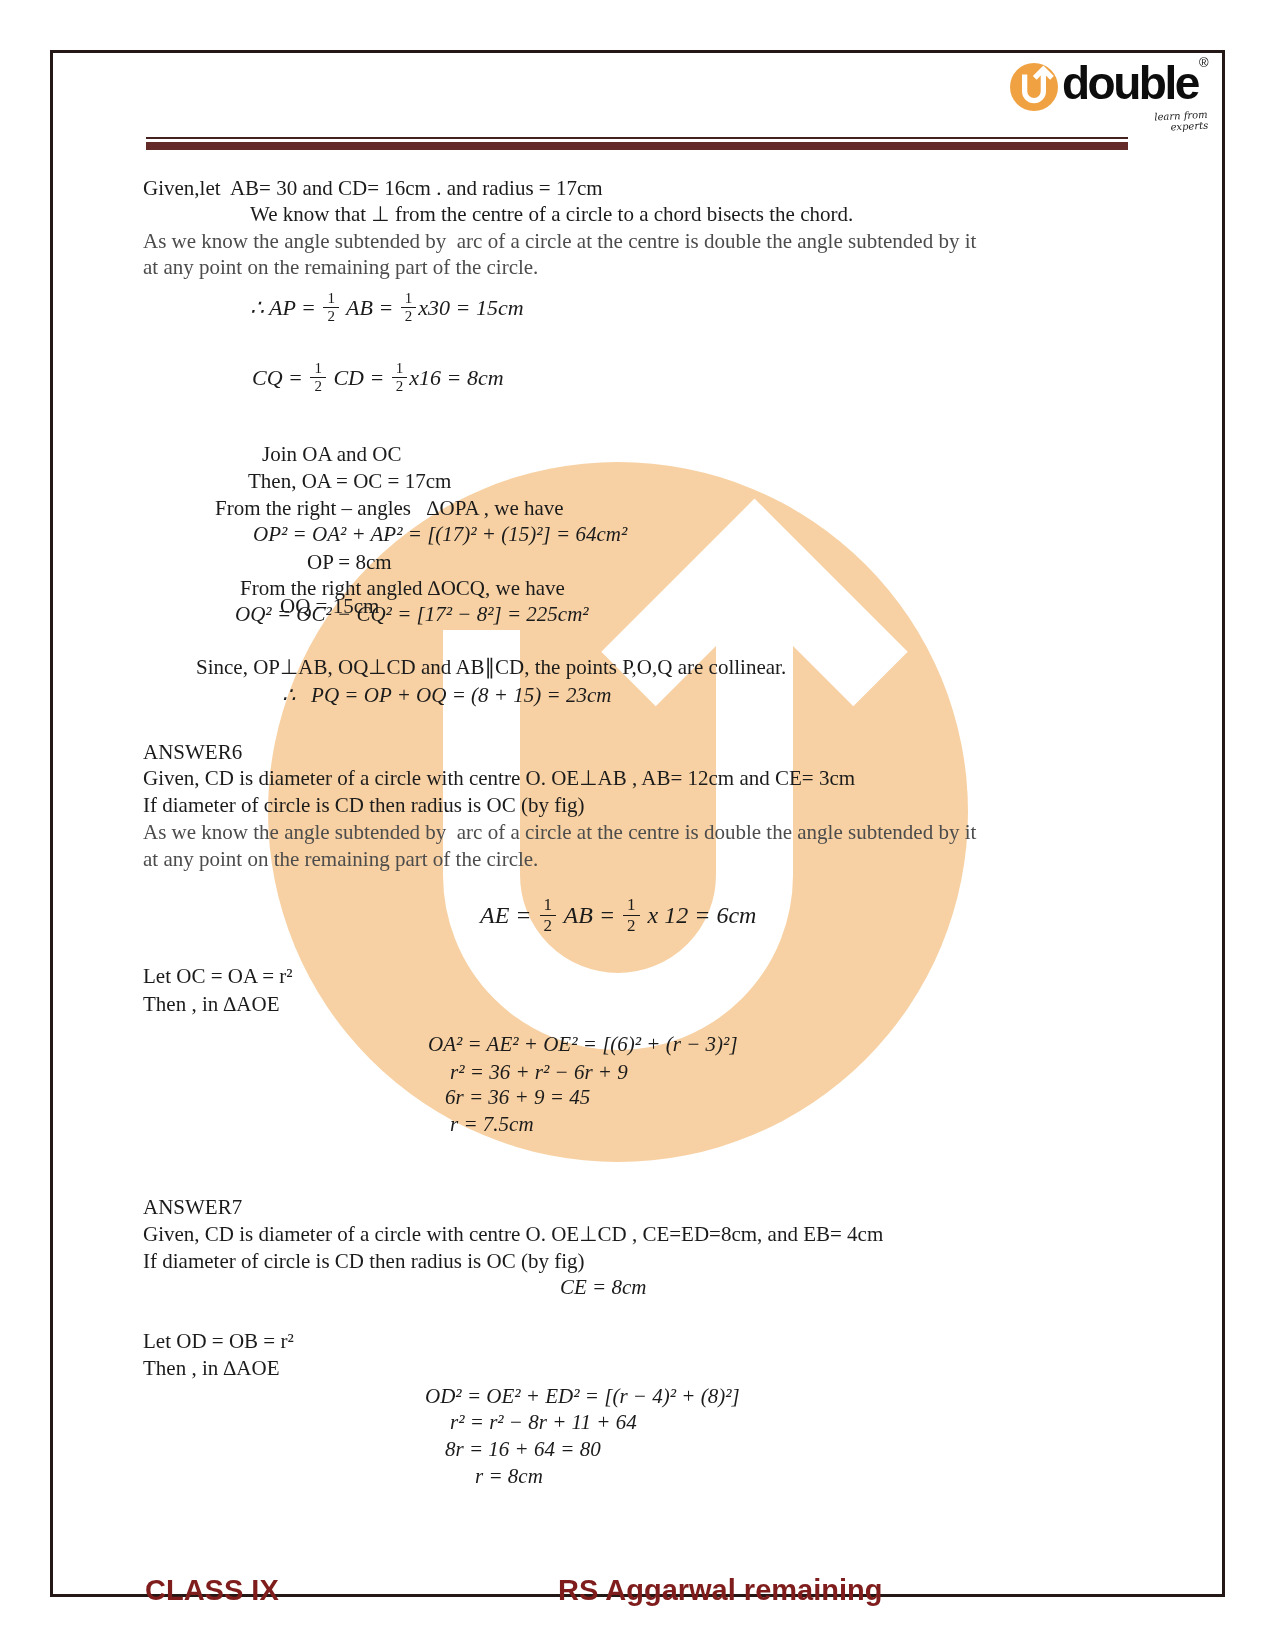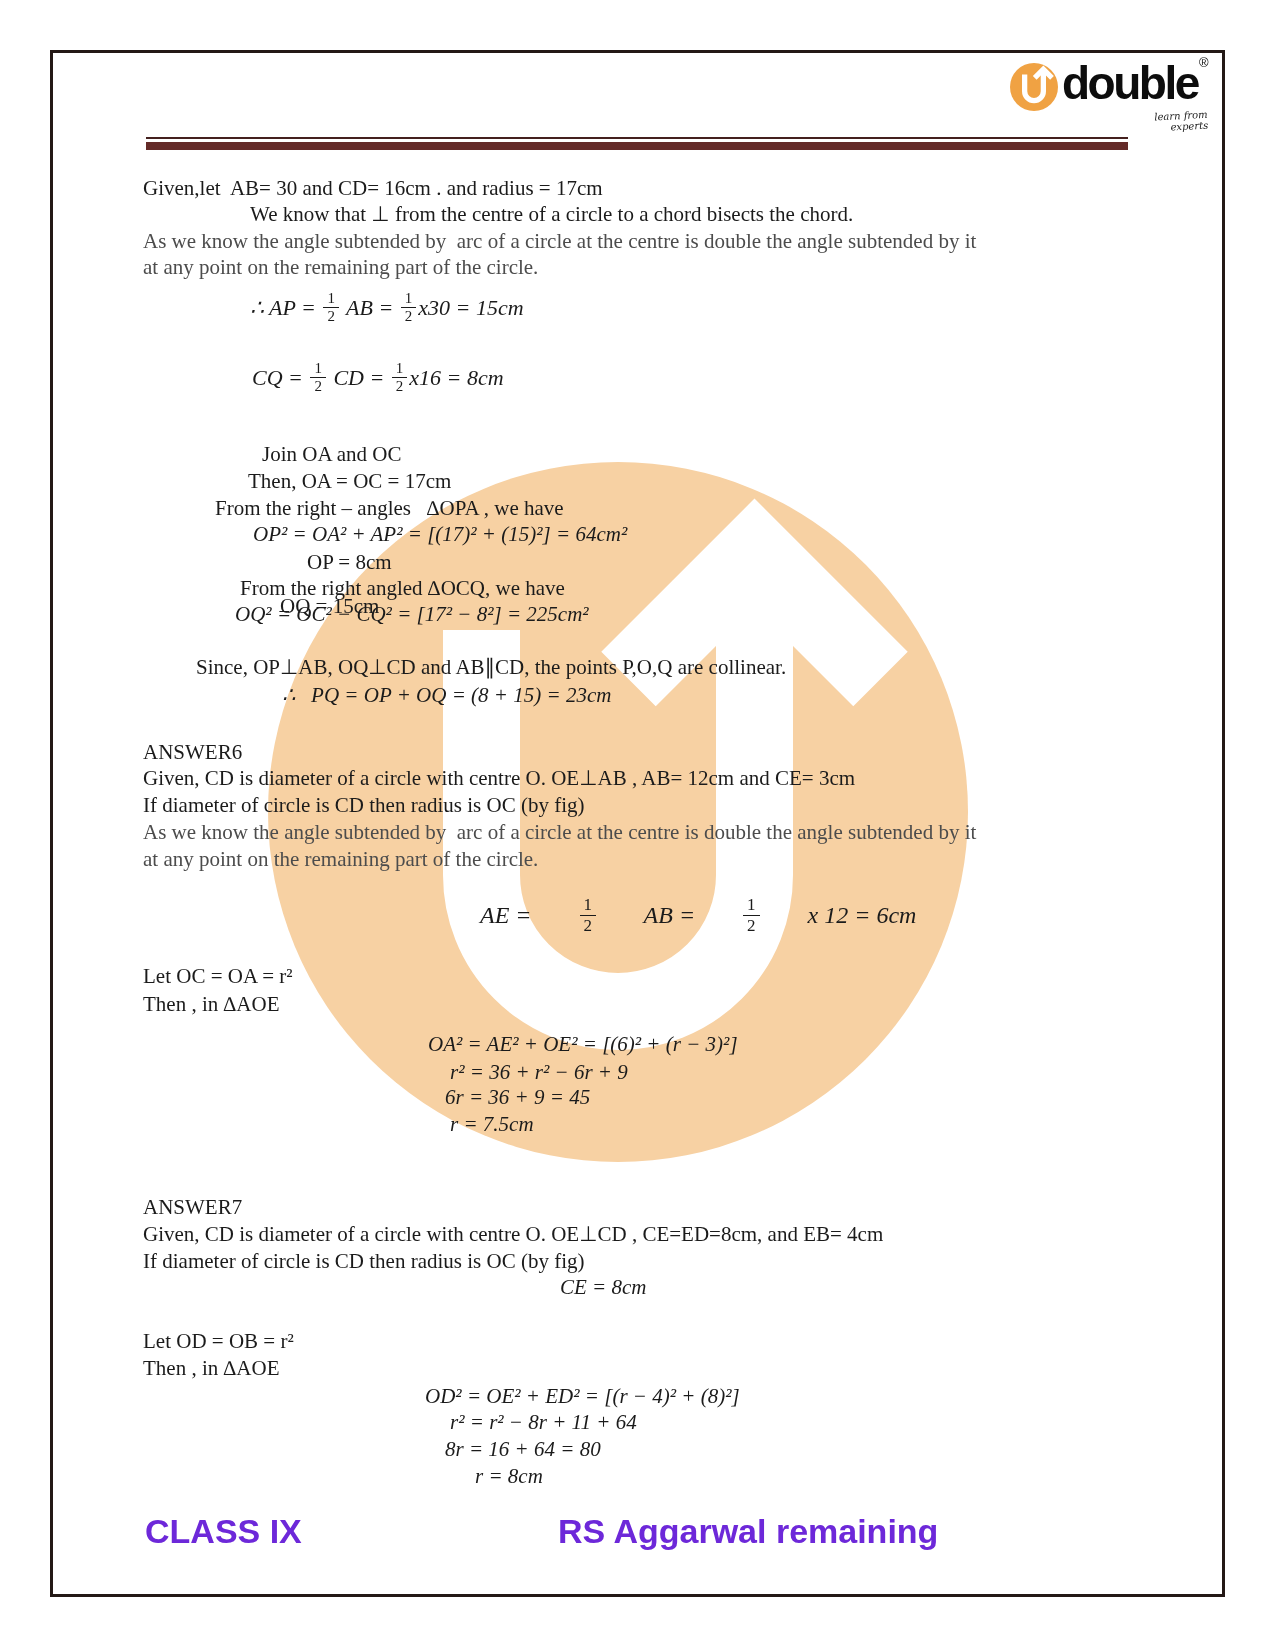--- a/index.html
+++ b/index.html
@@ -30,32 +30,32 @@
   
   .line{position:absolute;font-size:21px;line-height:25px;white-space:pre;z-index:1;}
   .bold{font-weight:400;}
   .math{font-style:italic;}
   .dim{color:#4c4c4c;text-align:center;}
   
   .eq{
     position:absolute;display:flex;align-items:center;white-space:pre;
     font-size:22px;font-style:italic;z-index:1;
   }
-  .eq.big{font-size:24px;gap:40px;}
+  .eq.big{font-size:24px;}
   .frac{
     display:inline-flex;flex-direction:column;align-items:center;
     font-size:15px;font-style:normal;line-height:1.15;margin:0 2px;
   }
   .eq.big .frac{font-size:17px;}
   .frac .num{border-bottom:1.6px solid #1b1b1b;padding:0 4px;}
   .frac .den{padding:0 4px;}
   
   .footer-text{
-    position:absolute;top:1512px;font-family:"Liberation Sans",sans-serif;
-    font-weight:700;font-size:34px;color:#6d28d9;z-index:1;white-space:pre;
+    position:absolute;top:1574px;font-family:"Liberation Sans",sans-serif;
+    font-weight:700;font-size:29px;color:#7f1d1d;z-index:1;white-space:pre;
   }
 </style>
 </head>
 <body>
 
 <svg class="watermark" viewBox="0 0 200 200" aria-hidden="true">
   <circle cx="100" cy="100" r="100" fill="#f7d1a3"></circle>
   <g>
     <path d="M 61,48 L 61,118 A 39,39 0 0 0 139,118 L 139,30" fill="none" stroke="#ffffff" stroke-width="22"></path>
     <path d="M 103,62 L 139,26 L 175,62" fill="none" stroke="#ffffff" stroke-width="22"></path>

